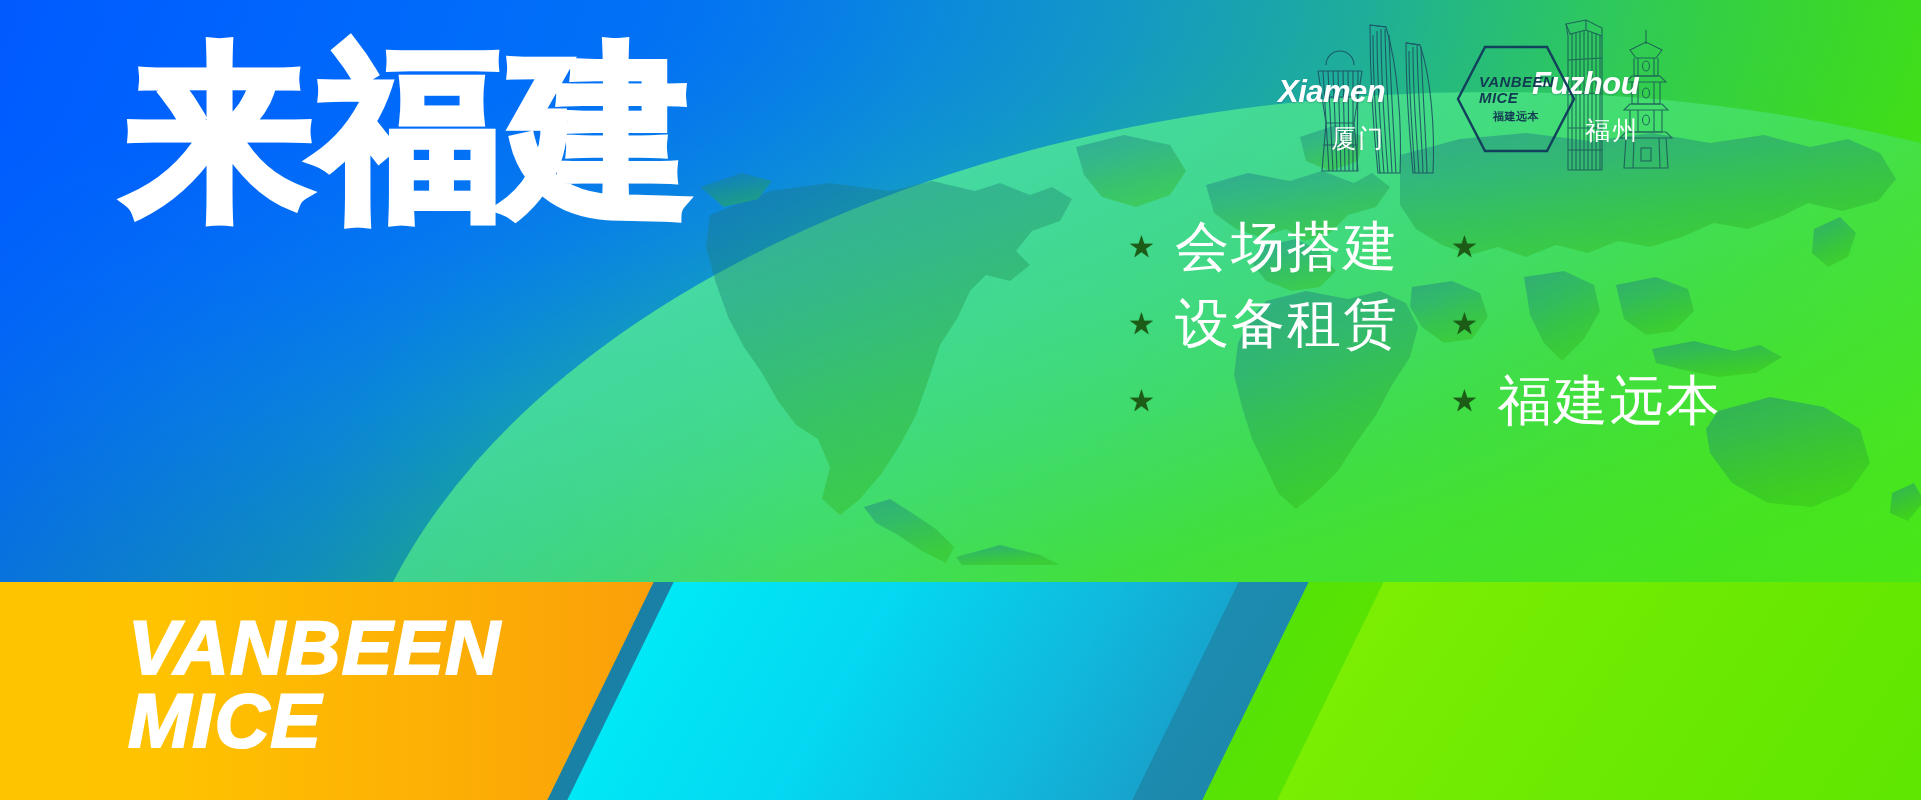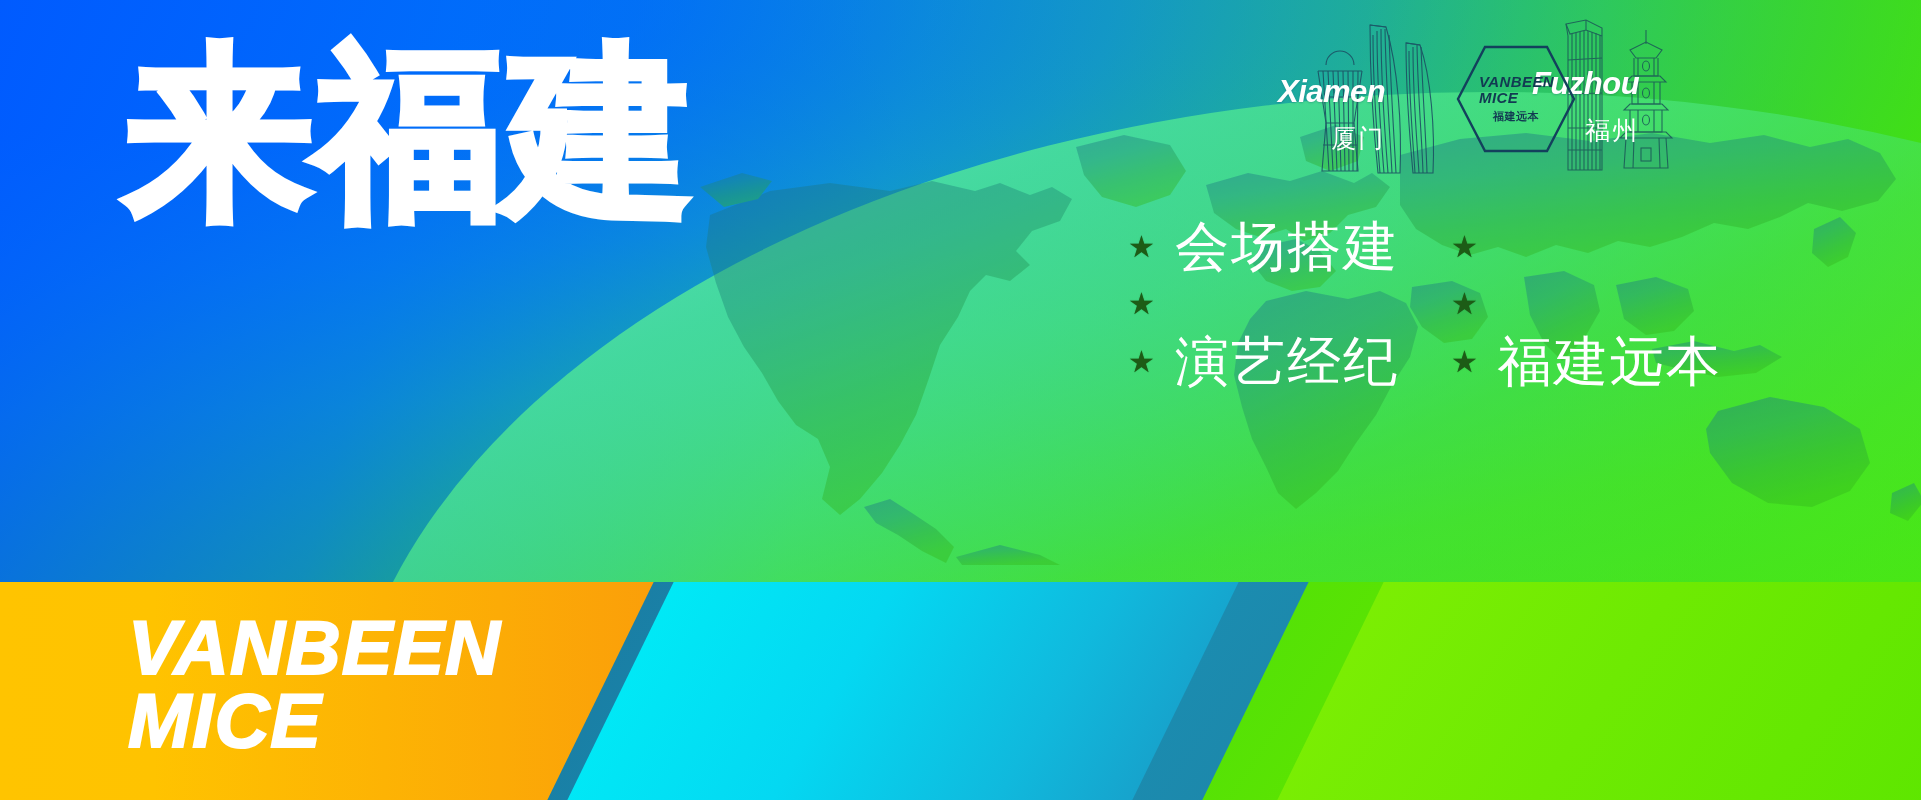--- a/index.html
+++ b/index.html
@@ -386,27 +386,27 @@
     <div id="services">
       <div class="svc-item">
         <span class="svc-star">★</span>
         <span class="svc-label">会场搭建</span>
       </div>
       <div class="svc-item">
         <span class="svc-star">★</span>
       </div>
       <div class="svc-item">
         <span class="svc-star">★</span>
-      </div>
-      <div class="svc-item">
-        <span class="svc-star">★</span>
-      </div>
-      <div class="svc-item">
-        <span class="svc-star">★</span>
-        <span class="svc-label">演艺经纪</span>
+        <span class="svc-label">设备租赁</span>
+      </div>
+      <div class="svc-item">
+        <span class="svc-star">★</span>
+      </div>
+      <div class="svc-item">
+        <span class="svc-star">★</span>
       </div>
       <div class="svc-item">
         <span class="svc-star">★</span>
         <span class="svc-label">福建远本</span>
       </div>
     </div>
 
   </div>
 
   <div id="bottom-bar">

